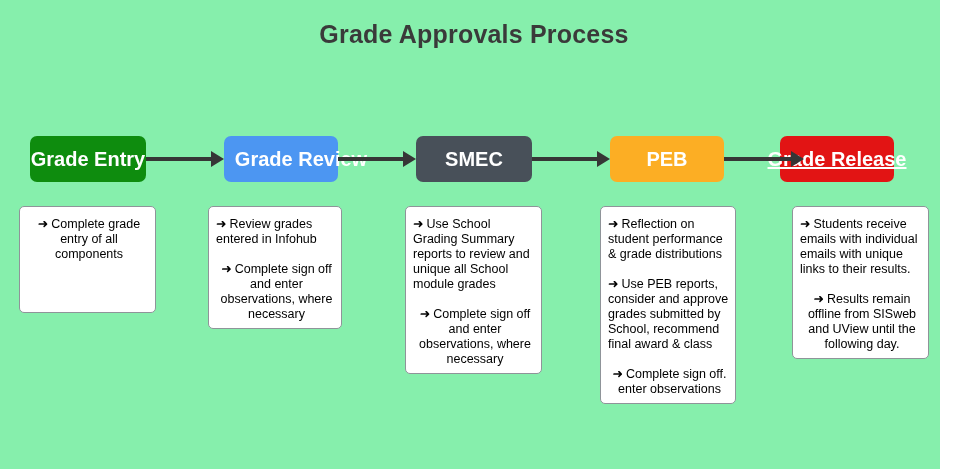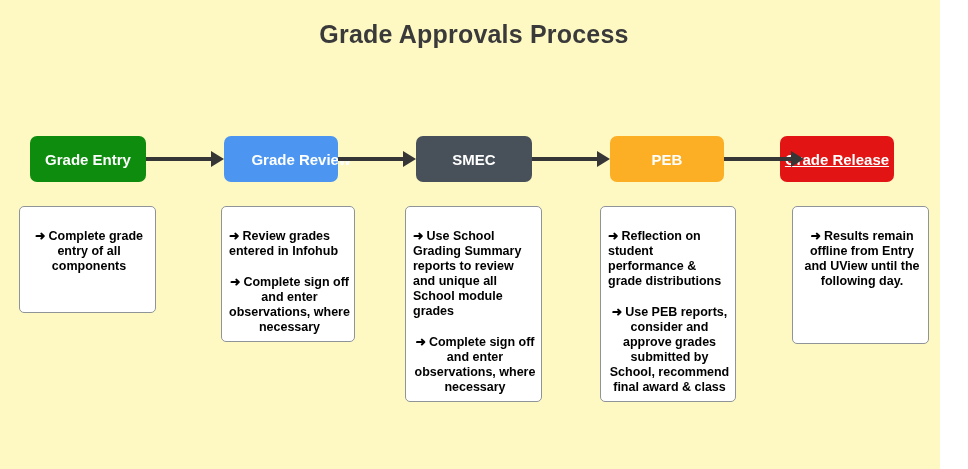--- a/index.html
+++ b/index.html
@@ -1,20 +1,20 @@
 <!DOCTYPE html>
 <html><head>
 <meta charset="utf-8">
 <style>
   html, body { margin: 0; padding: 0; background: #ffffff; }
   .canvas {
     position: relative;
     width: 940px;
     height: 469px;
-    background: #fef9c3;
+    background: #86efac;
     font-family: "Liberation Sans", sans-serif;
     overflow: hidden;
   }
   .title {
     position: absolute;
     top: 20px;
     left: 0;
     width: 948px;
     text-align: center;
     font-size: 25px;
@@ -22,21 +22,21 @@
     color: #3a3a3a;
     letter-spacing: 0.2px;
   }
   .stage {
     position: absolute;
     top: 136px;
     height: 46px;
     border-radius: 7px;
     color: #ffffff;
     font-weight: bold;
-    font-size: 15px;
+    font-size: 20px;
     display: flex;
     align-items: center;
     justify-content: center;
     box-sizing: border-box;
     white-space: nowrap;
   }
   .stage-0 { left: 30px;  width: 116px; background: #0e8c0e; }
   .stage-1 { left: 224px; width: 114px; background: #4c96f2; padding-left: 40px; }
   .stage-2 { left: 416px; width: 116px; background: #485059; }
   .stage-3 { left: 610px; width: 114px; background: #fcae24; }
@@ -65,25 +65,25 @@
     background: #ffffff;
     border: 1px solid #8f9499;
     border-radius: 5px;
     padding: 6px 4px 6px 7px;
     font-size: 12.5px;
     line-height: 15px;
     color: #000000;
     box-sizing: border-box;
   }
   .note-0 { left: 19px;  width: 137px; min-height: 107px; }
-  .note-1 { left: 221px; width: 134px; min-height: 93px;  }
+  .note-1 { left: 208px; width: 134px; min-height: 93px;  }
   .note-2 { left: 405px; width: 137px; min-height: 123px; }
   .note-3 { left: 600px; width: 136px; min-height: 188px; }
   .note-4 { left: 792px; width: 137px; min-height: 138px; }
-  .note p { margin: 16px 0 15px 0; font-weight: bold; }
+  .note p { margin: 4px 0 15px 0; }
   .note p:last-child { margin-bottom: 0; text-align: center; }
   .bullet { margin-right: 3px; }
 </style>
 </head>
 <body>
 
 <div class="canvas">
 
   <div class="title">Grade Approvals Process</div>
 
@@ -130,19 +130,21 @@
   </div>
 
   <div class="note note-2">
     <p><span class="bullet">➜</span><span>Use School Grading Summary reports to review and unique all School module grades</span></p>
     <p><span class="bullet">➜</span><span>Complete sign off and enter observations, where necessary</span></p>
   </div>
 
   <div class="note note-3">
     <p><span class="bullet">➜</span><span>Reflection on student performance &amp; grade distributions</span></p>
     <p><span class="bullet">➜</span><span>Use PEB reports, consider and approve grades submitted by School, recommend final award &amp; class</span></p>
+    <p><span class="bullet">➜</span><span>Complete sign off. enter observations</span></p>
   </div>
 
   <div class="note note-4">
-    <p><span class="bullet">➜</span><span>Results remain offline from Entry and UView until the following day.</span></p>
+    <p><span class="bullet">➜</span><span>Students receive emails with individual emails with unique links to their results.</span></p>
+    <p><span class="bullet">➜</span><span>Results remain offline from SISweb and UView until the following day.</span></p>
   </div>
 
 </div>
 
 </body></html>

